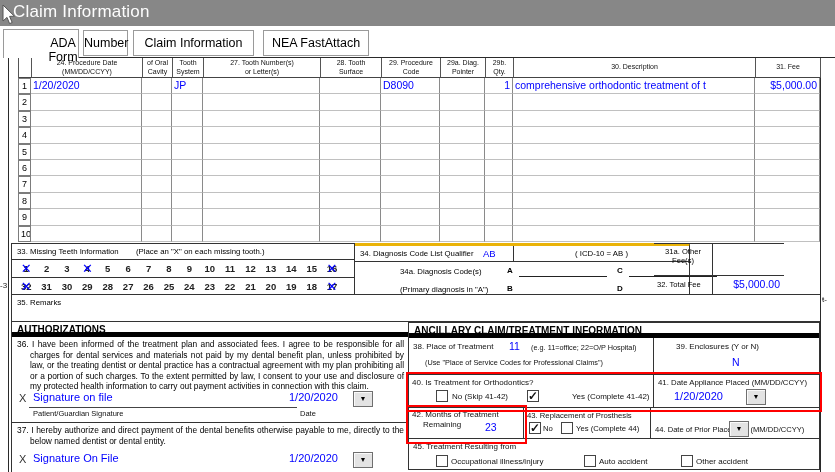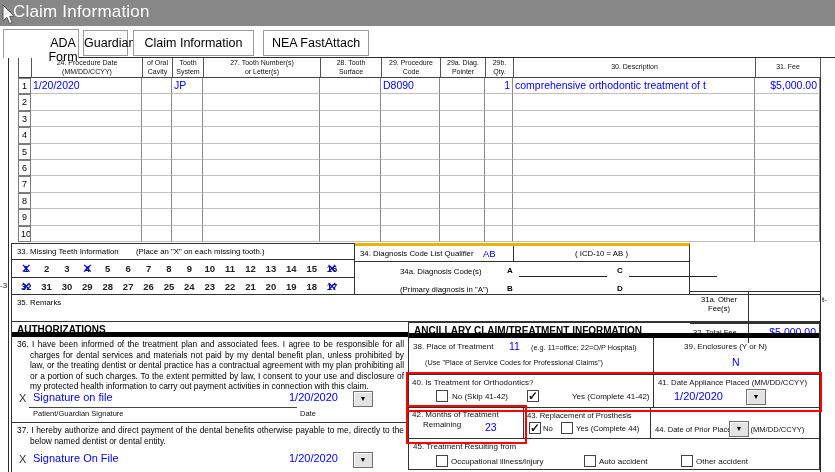--- a/index.html
+++ b/index.html
@@ -51,21 +51,21 @@
   .box34{left:355px;top:243px;width:335px;height:51px;border-top:3px solid #eab308;border-right:1px solid #333;}
   .d-r1{position:relative;height:15px;border-bottom:1px solid #333;font-size:7.8px;}
   .d-q{position:absolute;left:5px;top:3px;}
   .d-qv{position:absolute;left:128px;top:2px;color:#0000ff;font-size:9.5px;}
   .d-hintcell{position:absolute;left:158px;top:0;width:176px;height:100%;border-left:1px solid #333;
               text-align:center;padding-top:3px;box-sizing:border-box;}
   .d-r2{position:relative;height:18px;font-size:7.8px;margin-left:40px;}
   .d-lbl{position:absolute;left:5px;top:5px;}
   .d-slot{position:absolute;top:4px;font-size:8px;font-weight:700;}
   .d-un{position:absolute;top:14px;width:88px;border-top:1px solid #222;}
-  .box31a{left:690px;top:243px;width:130px;height:51px;border-top:1px solid #333;margin-top:48px;}
+  .box31a{left:654px;top:243px;width:130px;height:51px;border-top:1px solid #333;}
   .f-div{position:absolute;left:58px;top:0;height:51px;border-left:1px solid #333;}
   .f-r1{position:relative;height:32px;border-bottom:1px solid #333;box-sizing:border-box;}
   .f-olbl{position:absolute;left:0;top:3px;width:58px;text-align:center;font-size:7.6px;white-space:pre-line;}
   .f-tlbl{position:absolute;left:3px;top:4px;font-size:7.6px;}
   .f-tval{position:absolute;right:4px;top:2px;color:#0000ff;font-size:10.5px;}
   .remarks{left:11px;top:294px;width:809px;height:28px;border:1px solid #333;border-right:none;}
   .rm-lbl{position:absolute;left:5px;top:3px;font-size:7.8px;}
   
   .auth{left:11px;top:322px;width:397px;height:150px;border-left:1px solid #333;}
   .sec-h{position:absolute;left:0;top:0;width:100%;height:15px;border-bottom:5px solid #000000;
@@ -107,21 +107,21 @@
 
 <div class="titlebar">
   <span class="title">Claim Information</span>
 </div>
 <svg class="cursor" width="15" height="22" viewBox="0 0 15 22">
   <path d="M1,1 L1,17 L5,13.4 L7.6,19.6 L10.2,18.5 L7.6,12.4 L12.4,12.2 Z" fill="#fff" stroke="#555" stroke-width="1"></path>
 </svg>
 
 <div>
   <div class="tab tab1 active">ADA Form</div>
-  <div class="tab tab2">Guardian</div>
+  <div class="tab tab2">Number</div>
   <div class="tab tab3">Claim Information</div>
   <div class="tab tab4">NEA FastAttach</div>
 </div>
 
 <div class="hline-top"></div>
 <div class="vline vl-left"></div>
 <div class="vline vl-right"></div>
 <div class="emark" style="left:0;top:281px;">-3</div>
 <div class="emark" style="left:822px;top:295px;">ŧ-</div>
 
@@ -383,21 +383,21 @@
   <div style="height:15px;"></div>
 
   <div class="anc-row r38">
     <div class="cell cl">
       <span class="flbl" style="left:4px;top:4px;">38. Place of Treatment</span>
       <span class="fval" style="left:100px;top:2px;">11</span>
       <span class="flbl-s" style="left:122px;top:5px;">(e.g. 11=office; 22=O/P Hospital)</span>
       <span class="flbl-s" style="left:16px;top:20px;">(Use "Place of Service Codes for Professional Claims")</span>
     </div>
     <div class="cell cr">
-      <span class="flbl" style="left:14px;top:4px;padding-left:16px;">39. Enclosures (Y or N)</span>
+      <span class="flbl" style="left:6px;top:4px;padding-left:16px;">39. Enclosures (Y or N)</span>
       <span class="fval" style="left:78px;top:18px;">N</span>
     </div>
   </div>
 
   <div class="anc-row r40">
     <div class="cell cl">
       <span class="flbl" style="left:3px;top:3px;">40. Is Treatment for Orthodontics?</span>
       <span class="cb" style="left:27px;top:15px;"></span>
       <span class="flbl" style="left:43px;top:17px;">No  (Skip 41-42)</span>
       <span class="cb on" style="left:118px;top:15px;">✓</span>

